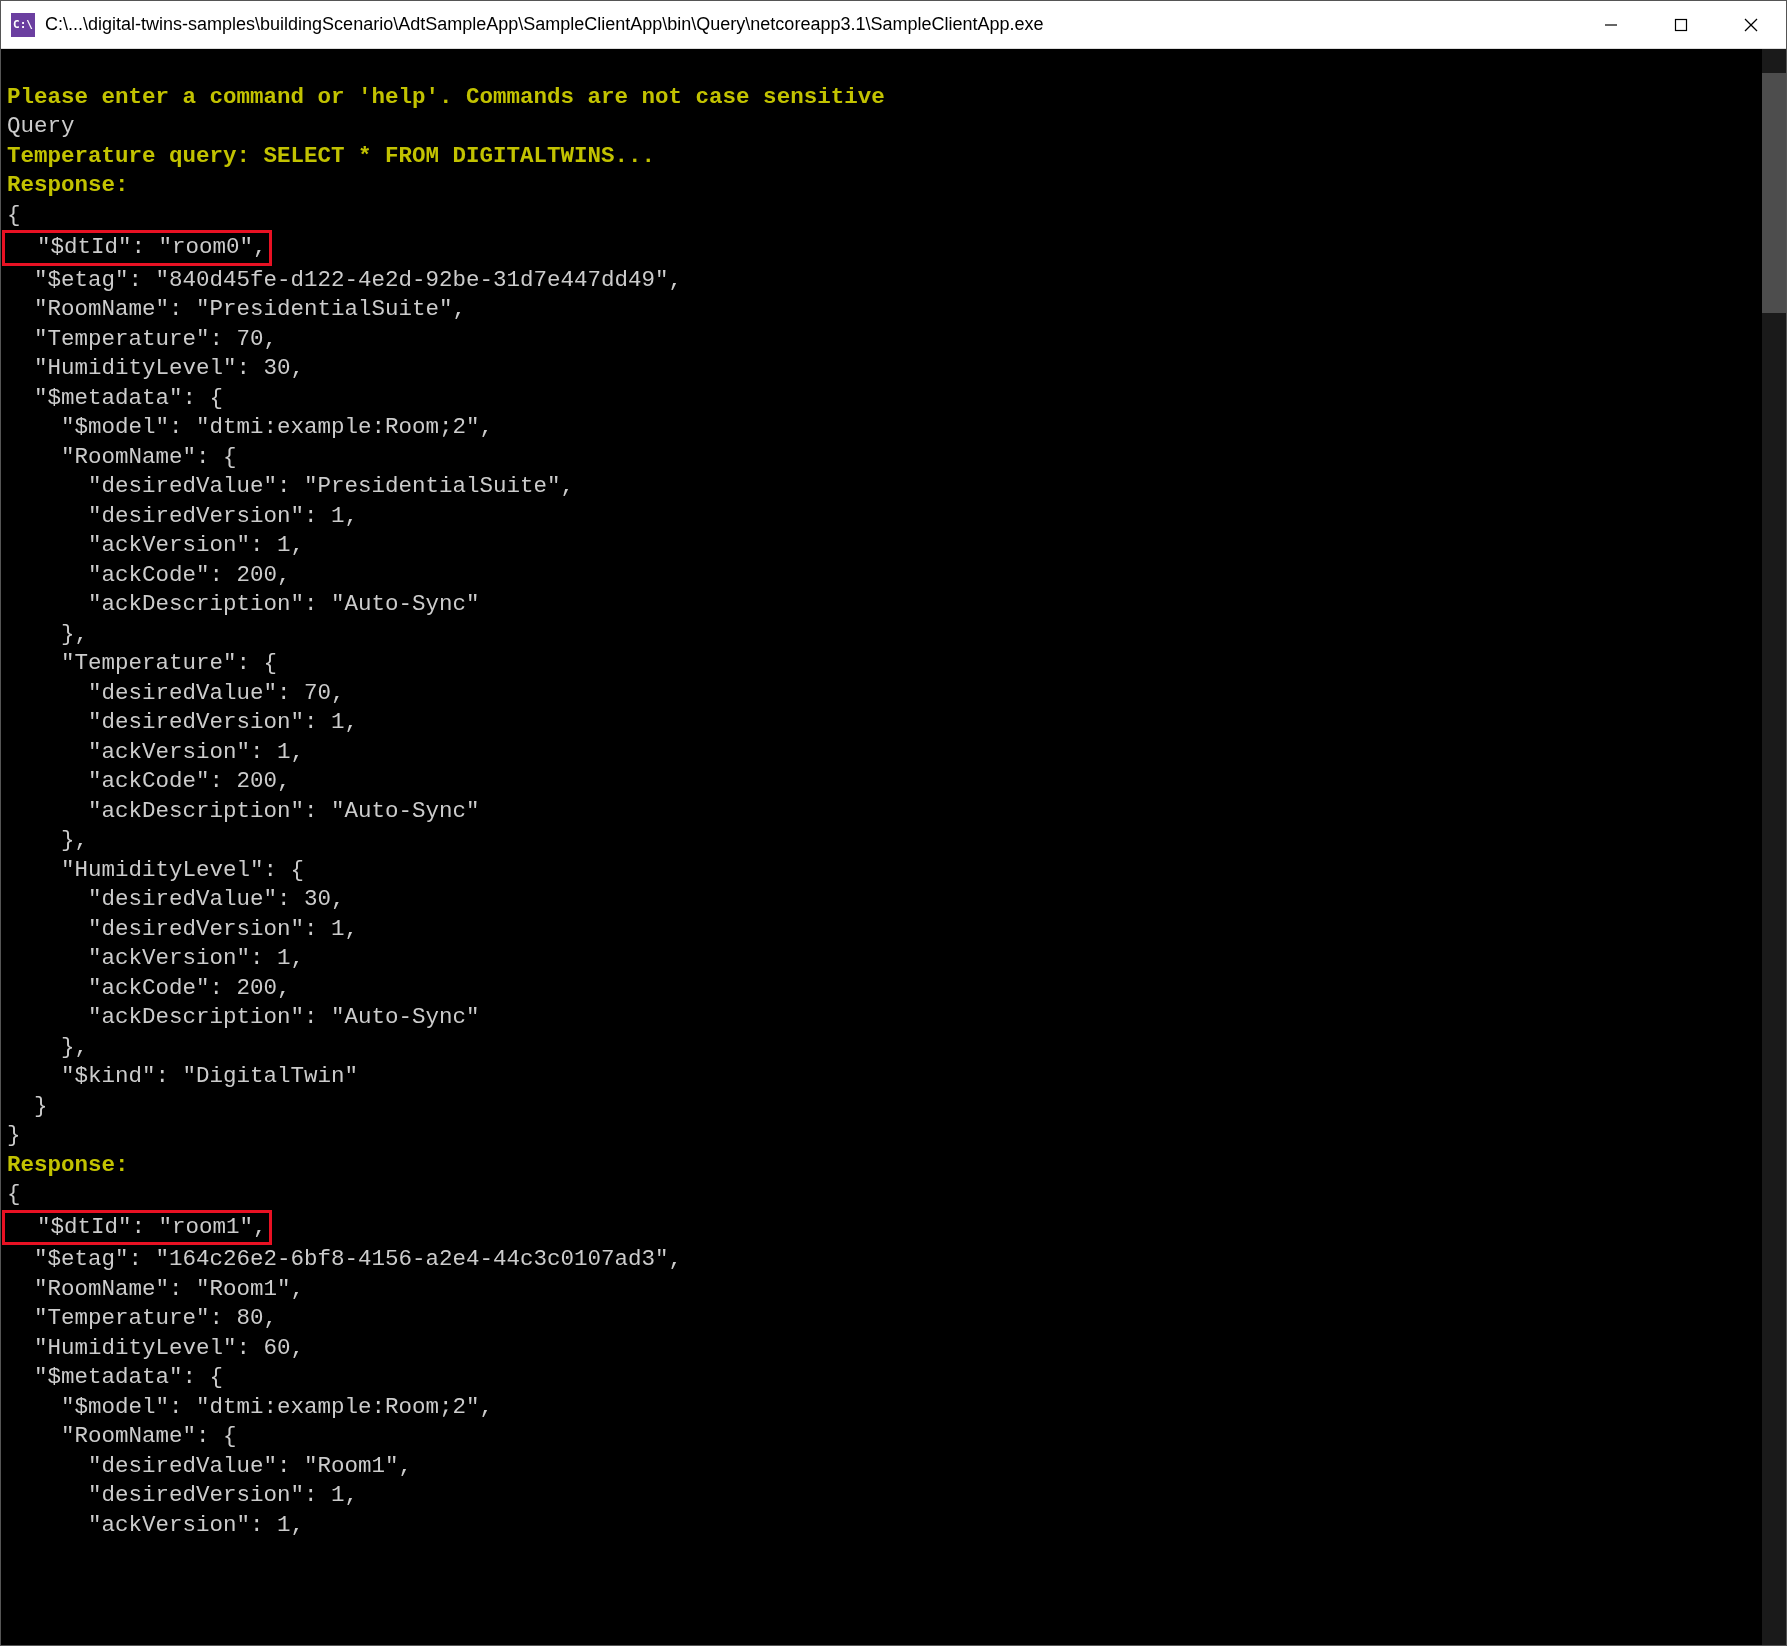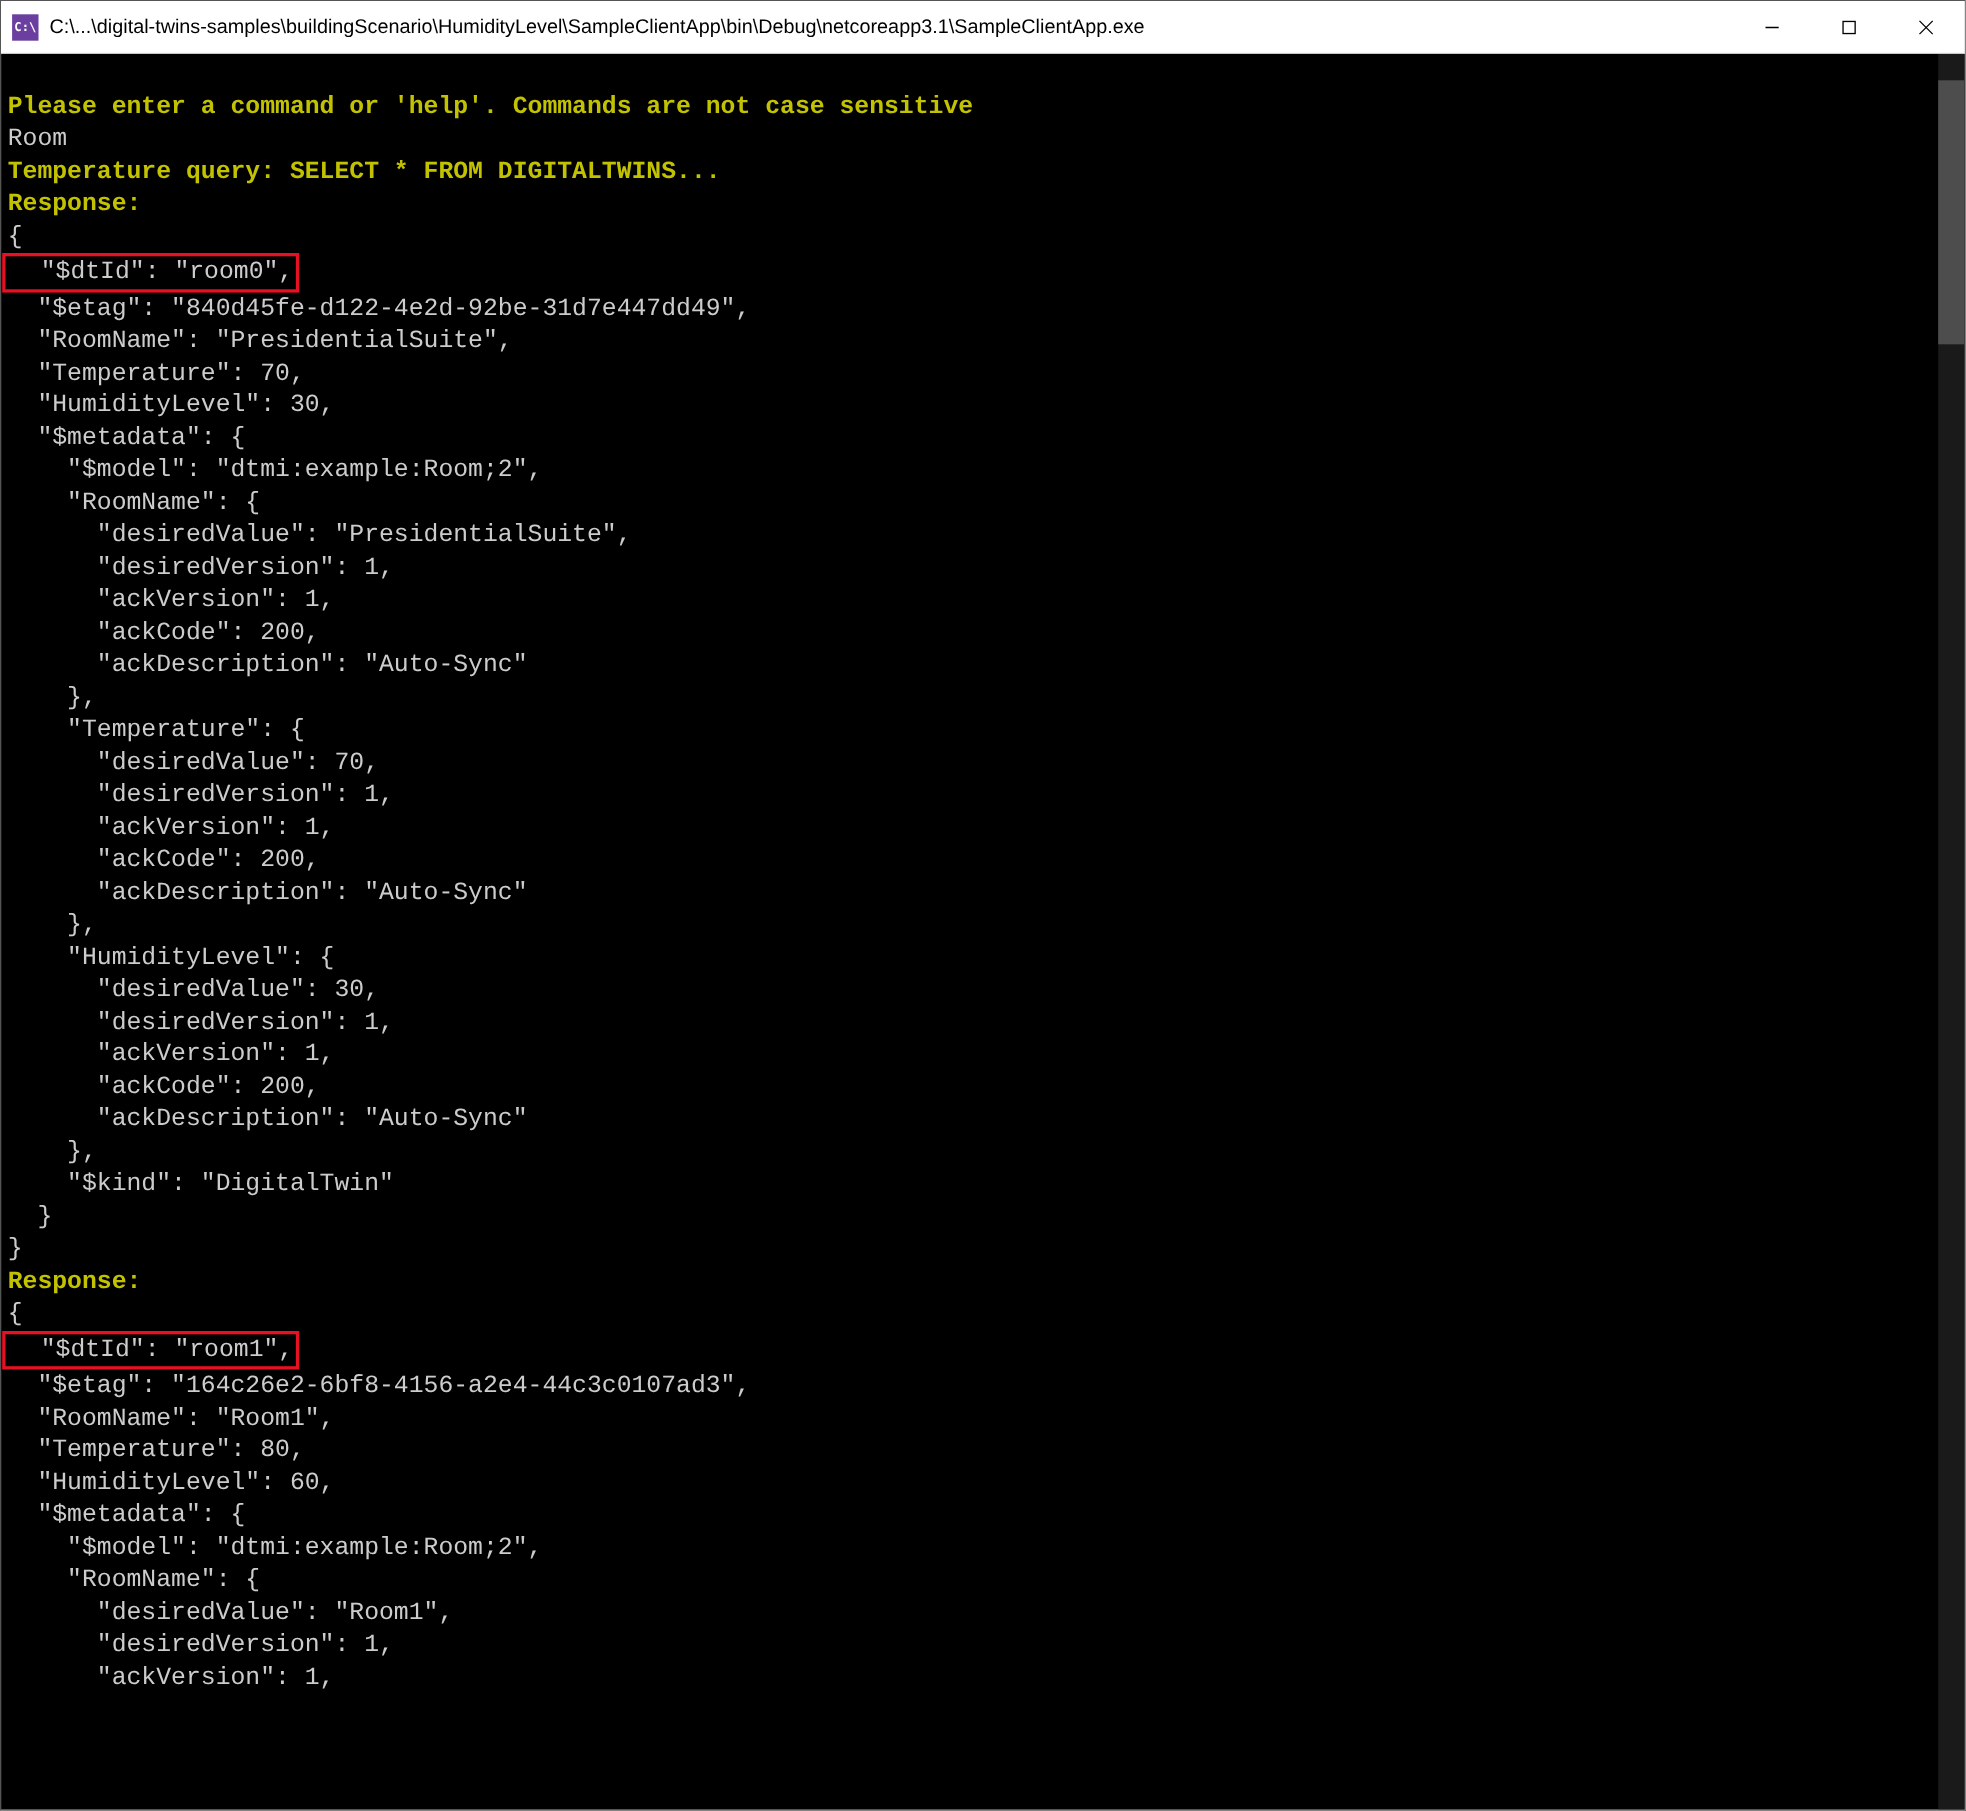--- a/index.html
+++ b/index.html
@@ -124,21 +124,21 @@
     }
   </style>
 </head>
 <body>
 
 <div class="window">
   <div class="titlebar">
     <div class="titlebar-icon">
       <span class="titlebar-icon-text">C:\</span>
     </div>
-    <div class="titlebar-text">C:\...\digital-twins-samples\buildingScenario\HumidityLevel\SampleClientApp\bin\Debug\netcoreapp3.1\SampleClientApp.exe</div>
+    <div class="titlebar-text">C:\...\digital-twins-samples\buildingScenario\AdtSampleApp\SampleClientApp\bin\Query\netcoreapp3.1\SampleClientApp.exe</div>
     <div class="window-controls">
       <div class="win-btn">
         <svg viewBox="0 0 14 14">
             <line x1="1" y1="7" x2="13" y2="7" stroke="#000" stroke-width="1.2"></line>
           </svg>
       </div>
       <div class="win-btn">
         <svg viewBox="0 0 14 14">
             <rect x="1.5" y="1.5" width="11" height="11" fill="none" stroke="#000" stroke-width="1.2"></rect>
           </svg>
@@ -147,21 +147,21 @@
         <svg viewBox="0 0 14 14">
             <line x1="1" y1="1" x2="13" y2="13" stroke="#000" stroke-width="1.2"></line>
             <line x1="13" y1="1" x2="1" y2="13" stroke="#000" stroke-width="1.2"></line>
           </svg>
       </div>
     </div>
   </div>
 
   <div class="console">
 <span class="yellow">Please enter a command or 'help'. Commands are not case sensitive</span>
-<span class="grey">Room</span>
+<span class="grey">Query</span>
 <span class="yellow">Temperature query: SELECT * FROM DIGITALTWINS...</span>
 <span class="yellow">Response:</span>
 <span class="grey">{</span>
 <span class="highlighted grey">  "$dtId": "room0",</span>
 <span class="grey">  "$etag": "840d45fe-d122-4e2d-92be-31d7e447dd49",</span>
 <span class="grey">  "RoomName": "PresidentialSuite",</span>
 <span class="grey">  "Temperature": 70,</span>
 <span class="grey">  "HumidityLevel": 30,</span>
 <span class="grey">  "$metadata": {</span>
 <span class="grey">    "$model": "dtmi:example:Room;2",</span>

